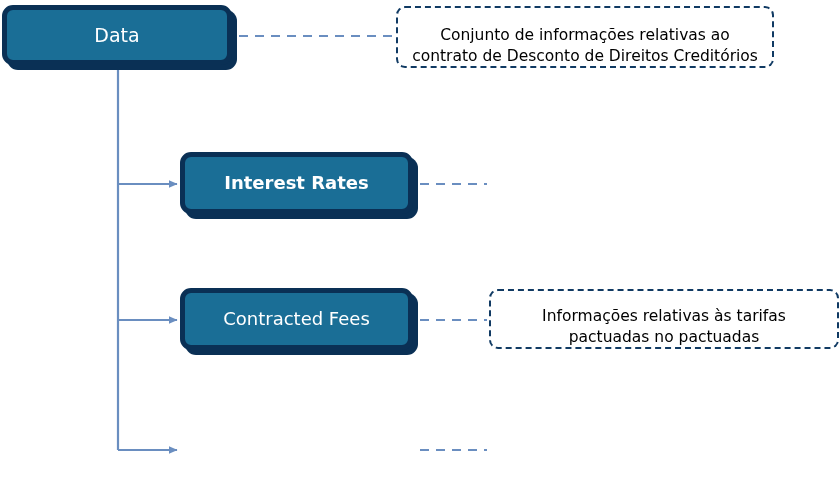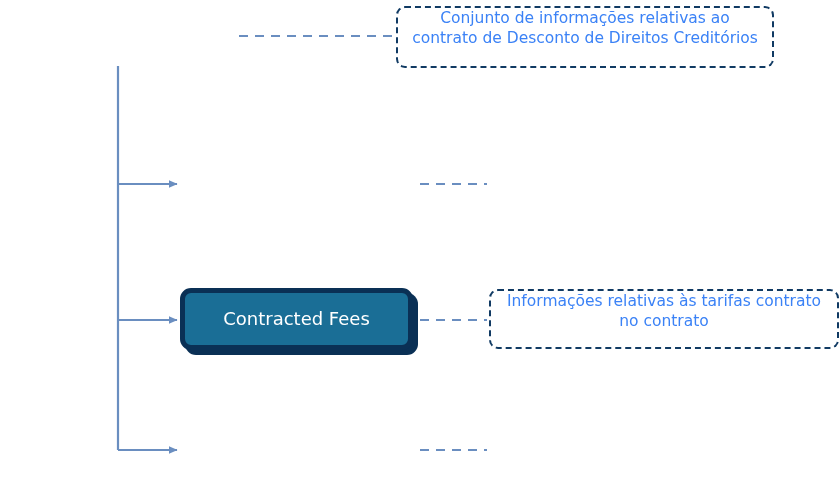--- a/index.html
+++ b/index.html
@@ -68,27 +68,27 @@
   }
   .node-rates   { top: 152px; font-weight: 700; }
   .node-fees    { top: 288px; font-weight: 400; }
   .node-charges { top: 418px; font-weight: 400; }
 
   
   .note {
     position: absolute;
     box-sizing: border-box;
     display: flex;
-    align-items: flex-start;
+    align-items: flex-end;
     justify-content: center;
     text-align: center;
     border: 2px dashed #103a63;
     border-radius: 9px;
     background: #ffffff;
-    color: #3b82f6;
+    color: #000000;
     font-size: 15.5px;
     line-height: 1.32;
   }
   .note-text { display: block; padding: 0 9px; }
 
   .note-root    { left: 396px; top: 6px;   width: 378px; height: 62px; }
   .note-rates   { left: 489px; top: 153px; width: 350px; height: 60px; }
   .note-fees    { left: 489px; top: 289px; width: 350px; height: 60px; }
   .note-charges { left: 489px; top: 419px; width: 350px; height: 60px; }
 </style>
@@ -109,30 +109,36 @@
     <path d="M118,184 L177,184" stroke="#6a8ec0" stroke-width="2.2" fill="none" marker-end="url(#arrowhead)"></path>
     <path d="M118,320 L177,320" stroke="#6a8ec0" stroke-width="2.2" fill="none" marker-end="url(#arrowhead)"></path>
     <path d="M118,450 L177,450" stroke="#6a8ec0" stroke-width="2.2" fill="none" marker-end="url(#arrowhead)"></path>
 
     <path d="M239,36 L394,36" stroke="#6a8ec0" stroke-width="2.2" fill="none" stroke-dasharray="9 7"></path>
     <path d="M420,184 L487,184" stroke="#6a8ec0" stroke-width="2.2" fill="none" stroke-dasharray="9 7"></path>
     <path d="M420,320 L487,320" stroke="#6a8ec0" stroke-width="2.2" fill="none" stroke-dasharray="9 7"></path>
     <path d="M420,450 L487,450" stroke="#6a8ec0" stroke-width="2.2" fill="none" stroke-dasharray="9 7"></path>
   </svg>
 
+  <div class="node node-root">
+    <span class="node-label">Data</span>
+  </div>
 
+  <div class="node node-child node-rates">
+    <span class="node-label">Interest Rates</span>
+  </div>
 
   <div class="node node-child node-fees">
     <span class="node-label">Contracted Fees</span>
   </div>
 
 
   <div class="note note-root">
     <span class="note-text">Conjunto de informações relativas ao contrato de Desconto de Direitos Creditórios</span>
   </div>
 
 
   <div class="note note-fees">
-    <span class="note-text">Informações relativas às tarifas contrato no contrato</span>
+    <span class="note-text">Informações relativas às tarifas pactuadas no pactuadas</span>
   </div>
 
 
 </div>
 
 </body></html>

